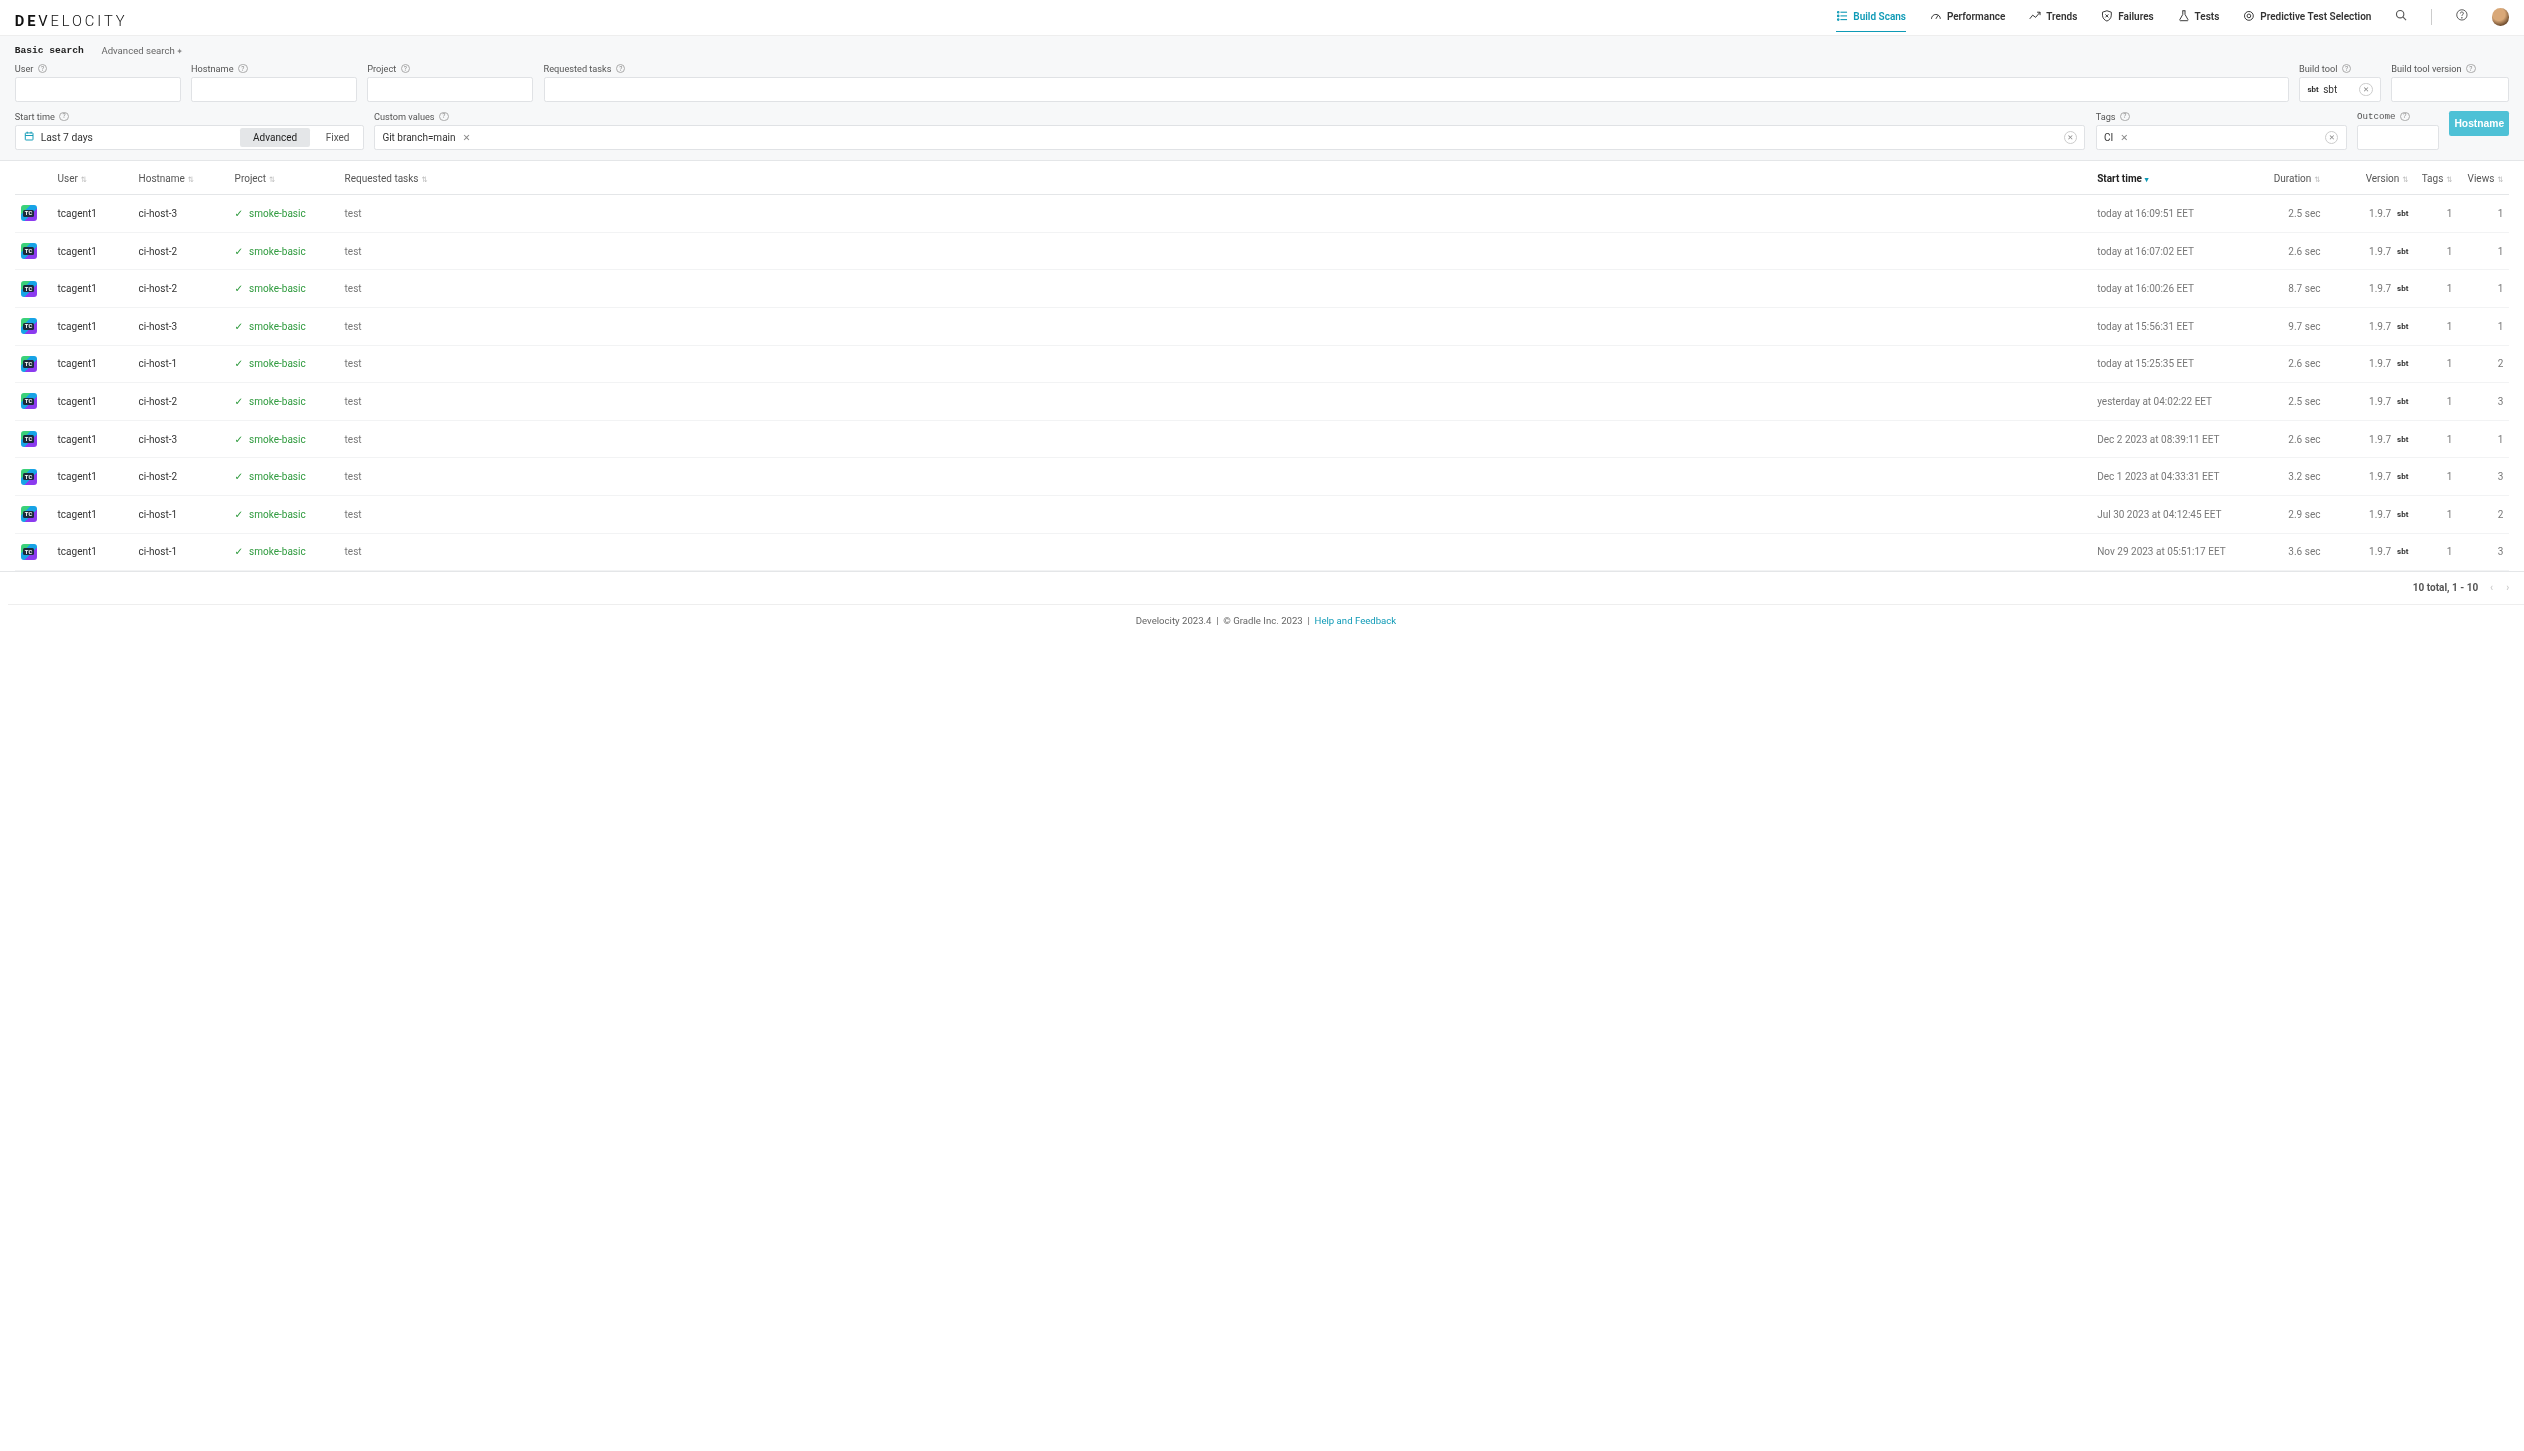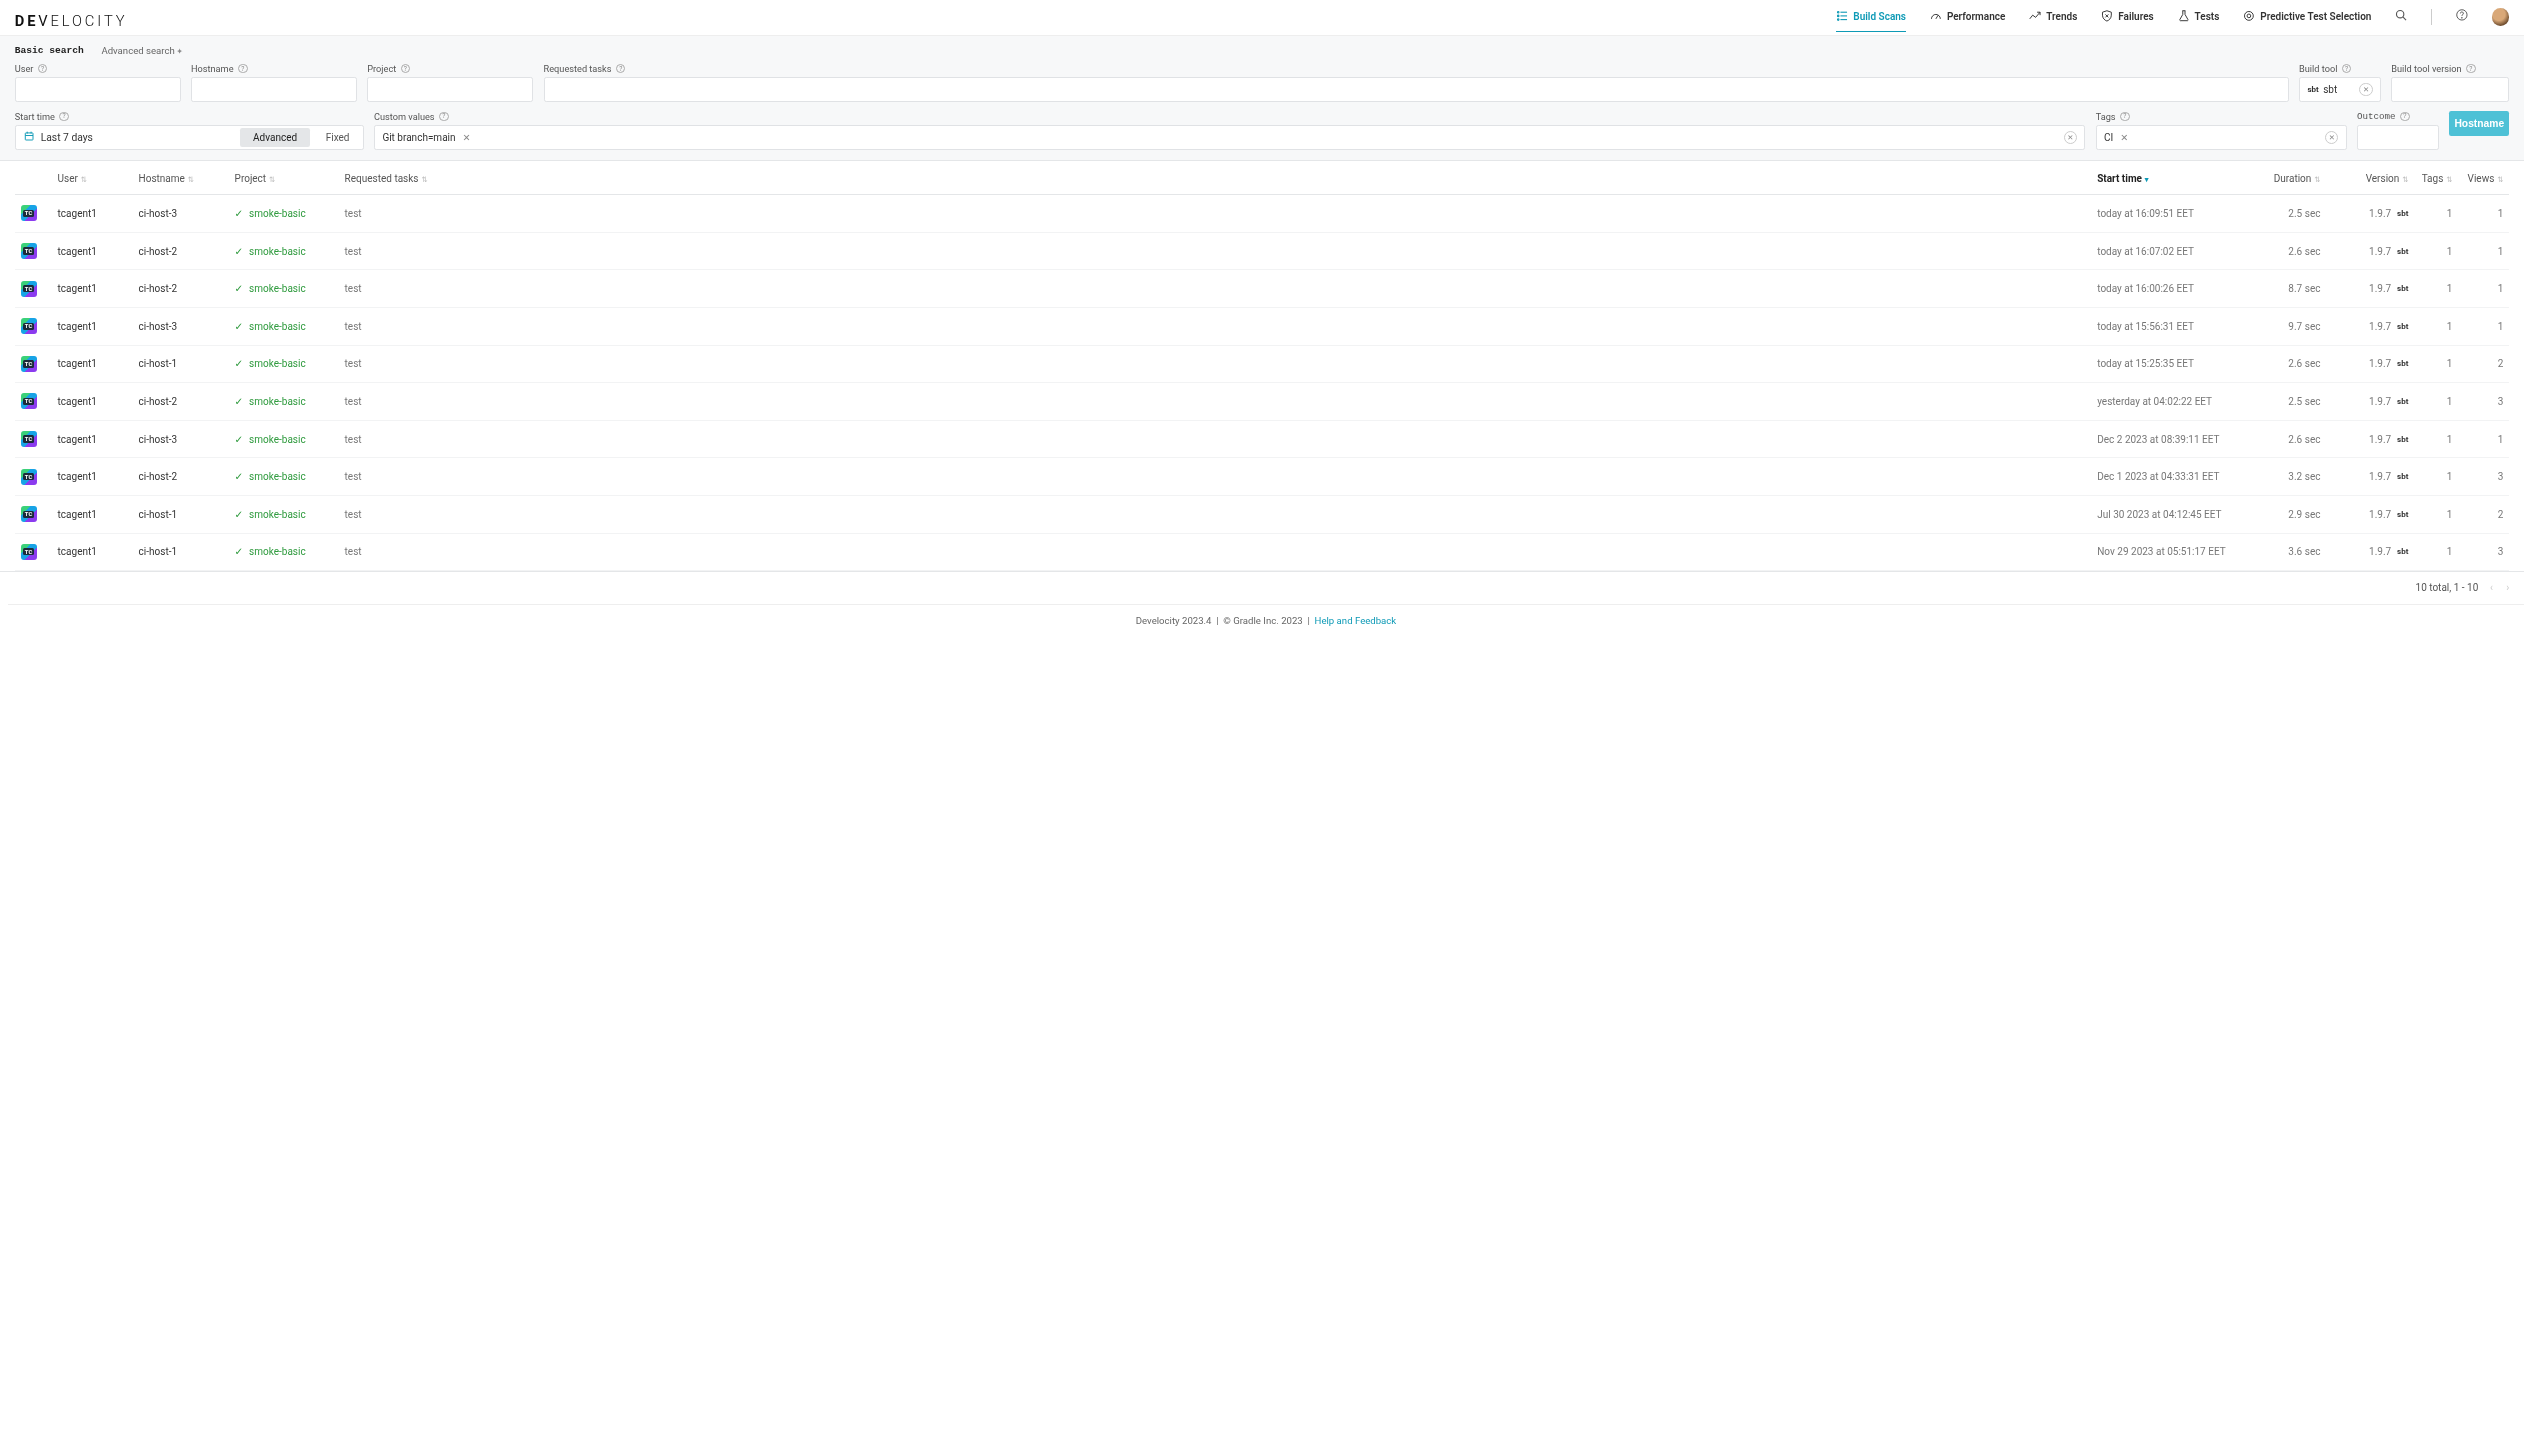--- a/index.html
+++ b/index.html
@@ -106,21 +106,21 @@
   }
   .tc-icon::after { content: "TC"; font-size: 5.9px; font-weight: 700; color: #fff; background: #1b2a3a; padding: 0.7px 1.5px; border-radius: 1.5px; }
   .proj-link { color: #2e9a3d; display: inline-flex; align-items: center; gap: 5.9px; cursor: pointer; }
   .proj-link .check { color: #2e9a3d; font-size: 10.3px; }
   td.muted { color: #777; }
   .ver-cell { display: inline-flex; align-items: center; gap: 5.9px; }
 
   
   .table-footer {
     display: flex; justify-content: flex-end; align-items: center; gap: 11.8px;
-    padding: 10.3px 14.7px; border-top: 0.7px solid #e4e6e8; color: #555; font-size: 10px;
+    padding: 10.3px 14.7px; border-top: 0.7px solid #e4e6e8; color: #555; font-size: 10px; font-weight: bold;
   }
   .page-arrows { display: flex; gap: 13.2px; color: #ccc; }
   .page-arrows span { cursor: default; }
 
   .bottombar { text-align: center; padding: 10.3px 0; color: #666; font-size: 9.6px; border-top: 0.7px solid #eee; margin-left: 8px; }
   .bottombar a { color: #0e9ab6; text-decoration: none; }
 
   
   col.c-icon { width: 37px; }
   col.c-user { width: 81px; }

